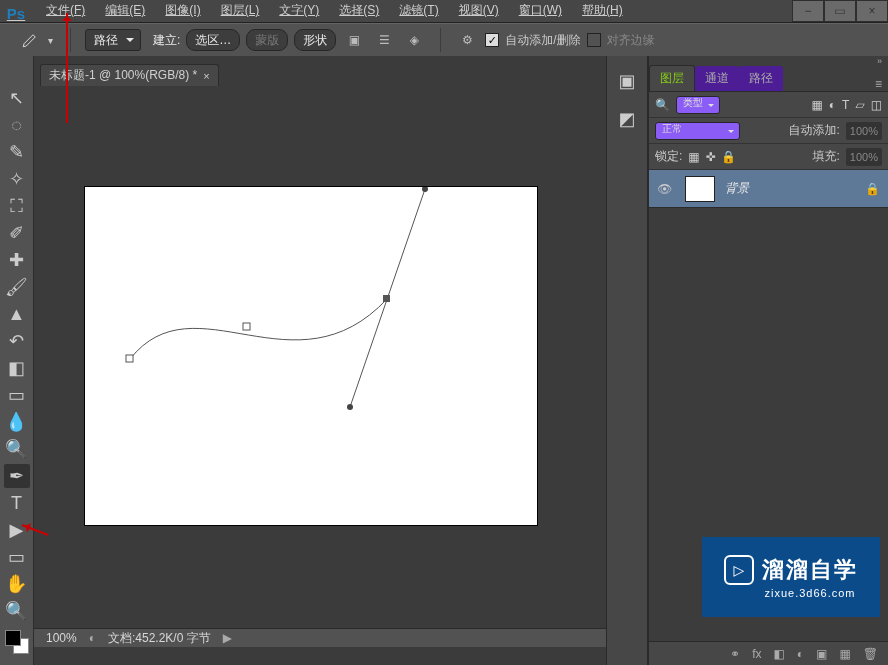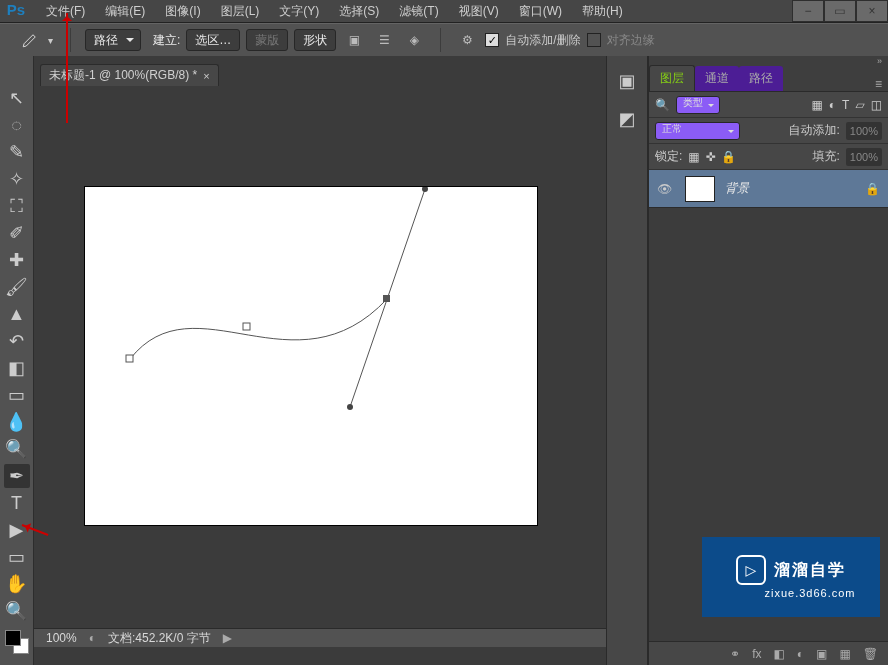--- a/index.html
+++ b/index.html
@@ -12,23 +12,24 @@
     color: #ccc;
     overflow: hidden;
     position: relative;
   }
 
   
   .menubar {
     height: 22px;
     background: #464646;
     display: flex;
-    align-items: flex-start;
+    align-items: flex-end;
     padding-left: 6px;
     gap: 0;
+    text-decoration: underline;
   }
   .app-icon {
     width: 20px; height: 18px;
     display: flex; align-items: center; justify-content: center;
     color: #1e7fbe;
     font-weight: bold;
     font-size: 15px;
     margin-right: 10px;
   }
   .menu-item {
@@ -86,21 +87,21 @@
     content: "";
     position: absolute; right: 6px; top: 50%;
     border: 4px solid transparent; border-top-color: #e6e6e6;
     transform: translateY(-2px);
   }
   .optlabel { color: #e8e8e8; margin-left: 6px; }
   .pillbtn {
     height: 22px;
     background: #3d3d3d;
     border: 1px solid #272727;
-    border-radius: 3px;
+    border-radius: 9px;
     color: #e8e8e8;
     padding: 0 8px;
     display: flex; align-items: center;
     font-size: 12px;
   }
   .pillbtn.dim { color: #777; }
   .icon-btn {
     width: 24px; height: 22px;
     display: flex; align-items: center; justify-content: center;
     color: #bbb;
@@ -261,21 +262,21 @@
     position:absolute; right:8px; bottom:24px;
     width:178px;height:80px;background:#0c4b8a;
     display:flex;align-items:center;justify-content:center;flex-direction:column;
     color:#fff;
   }
   .wm-row{display:flex;align-items:center;gap:8px;}
   .wm-icon{
     width:30px;height:30px;border:2px solid #fff;border-radius:6px;
     display:flex;align-items:center;justify-content:center;font-size:14px;
   }
-  .wm-text{font-size:16px;font-weight:bold;letter-spacing:2px;}
+  .wm-text{font-size:22px;font-weight:bold;letter-spacing:2px;}
   .wm-sub{font-size:11px;letter-spacing:1px;margin-top:2px;margin-left:38px;}
 
   
   .arrow1 {
     position:absolute; left:66px; top:13px;
     width:2px; height:110px; background:#c00; z-index:50;
   }
   .arrow1::before {
     content:""; position:absolute; left:-4px; top:-2px;
     border:5px solid transparent; border-bottom-color:#c00;

